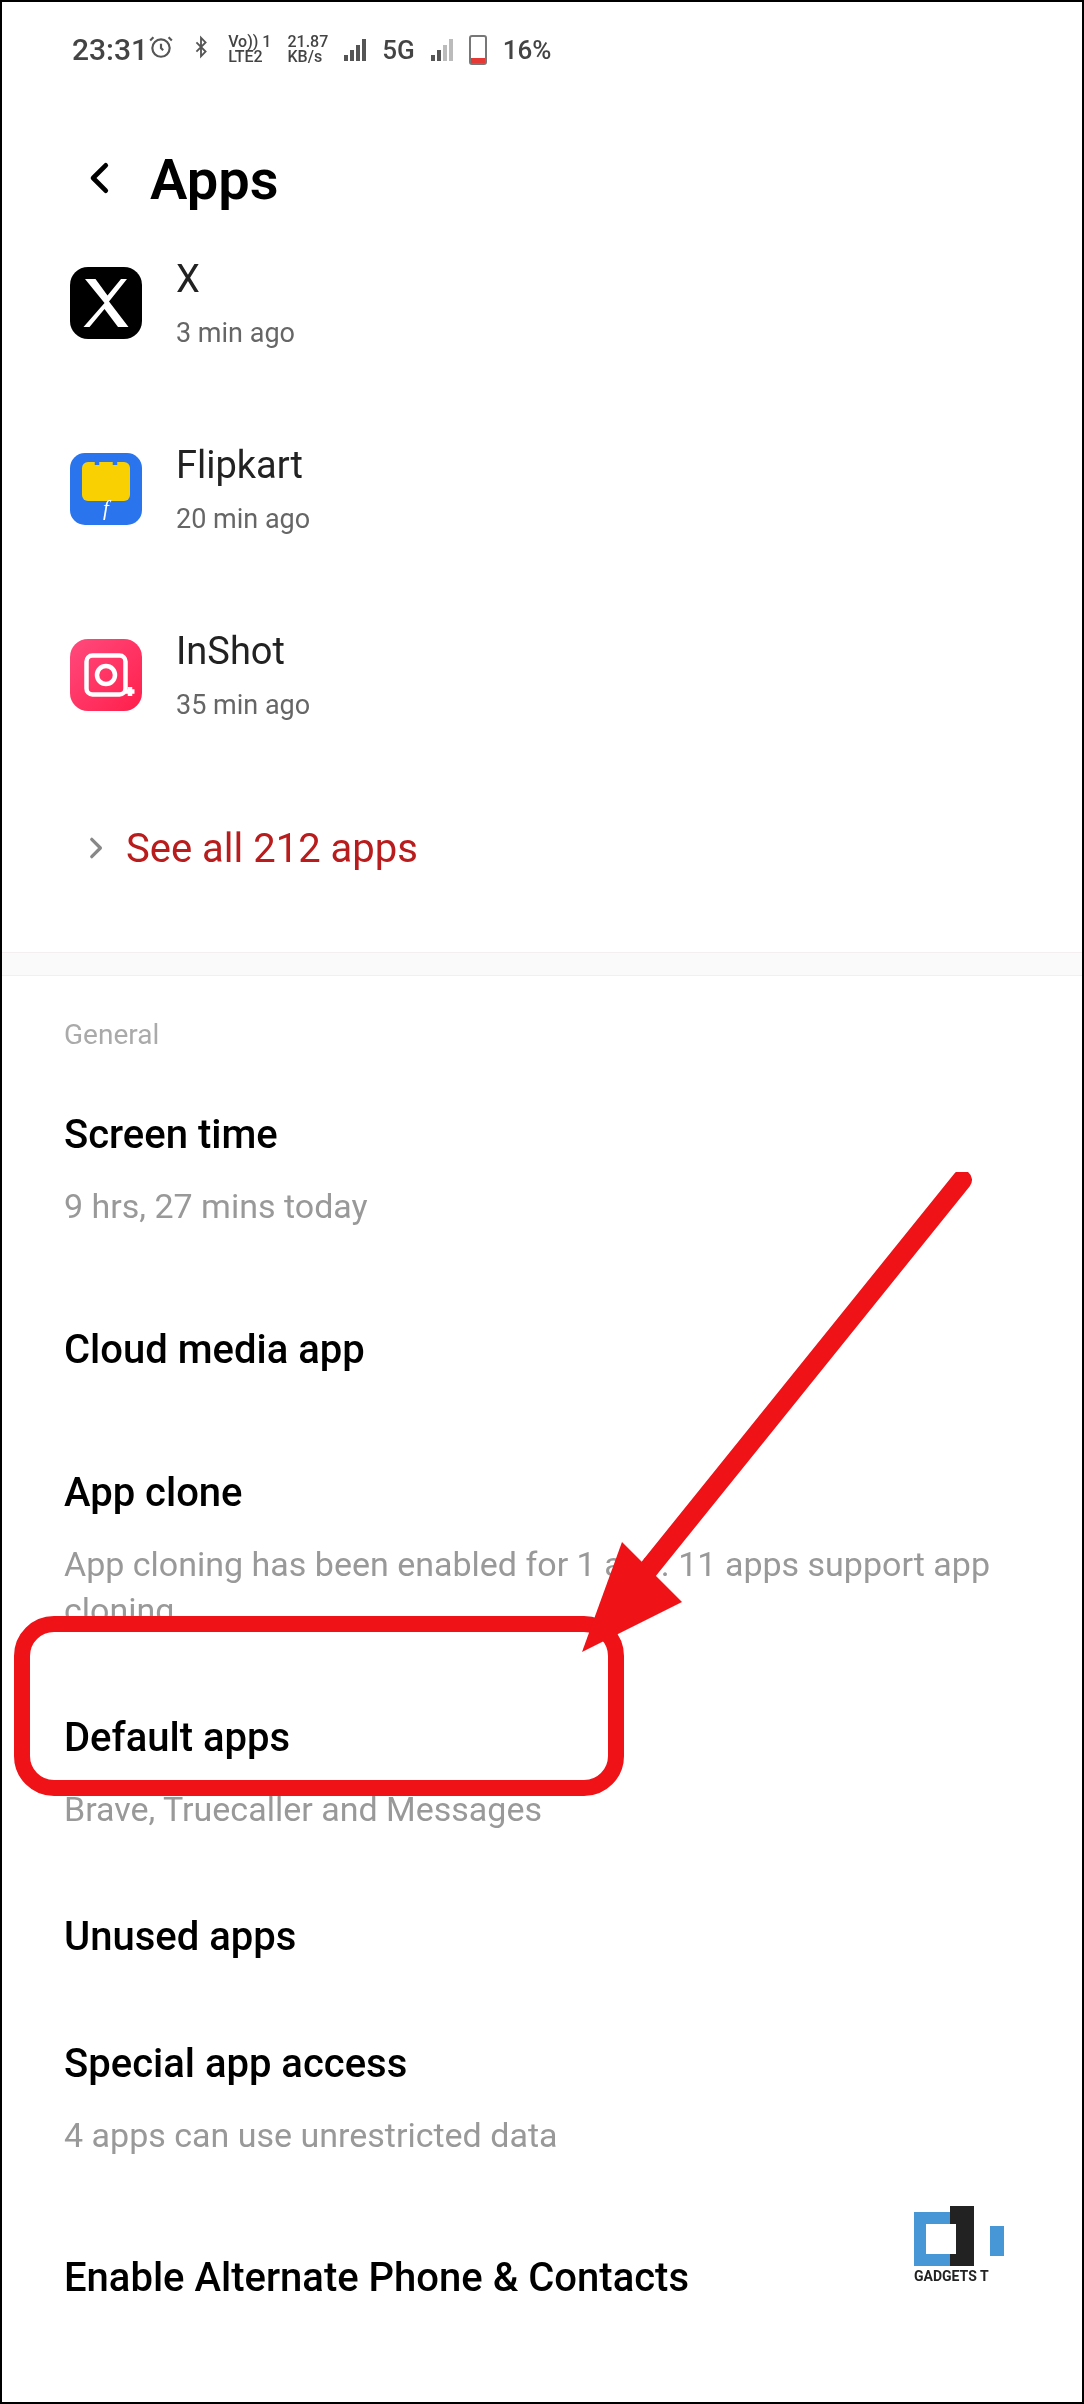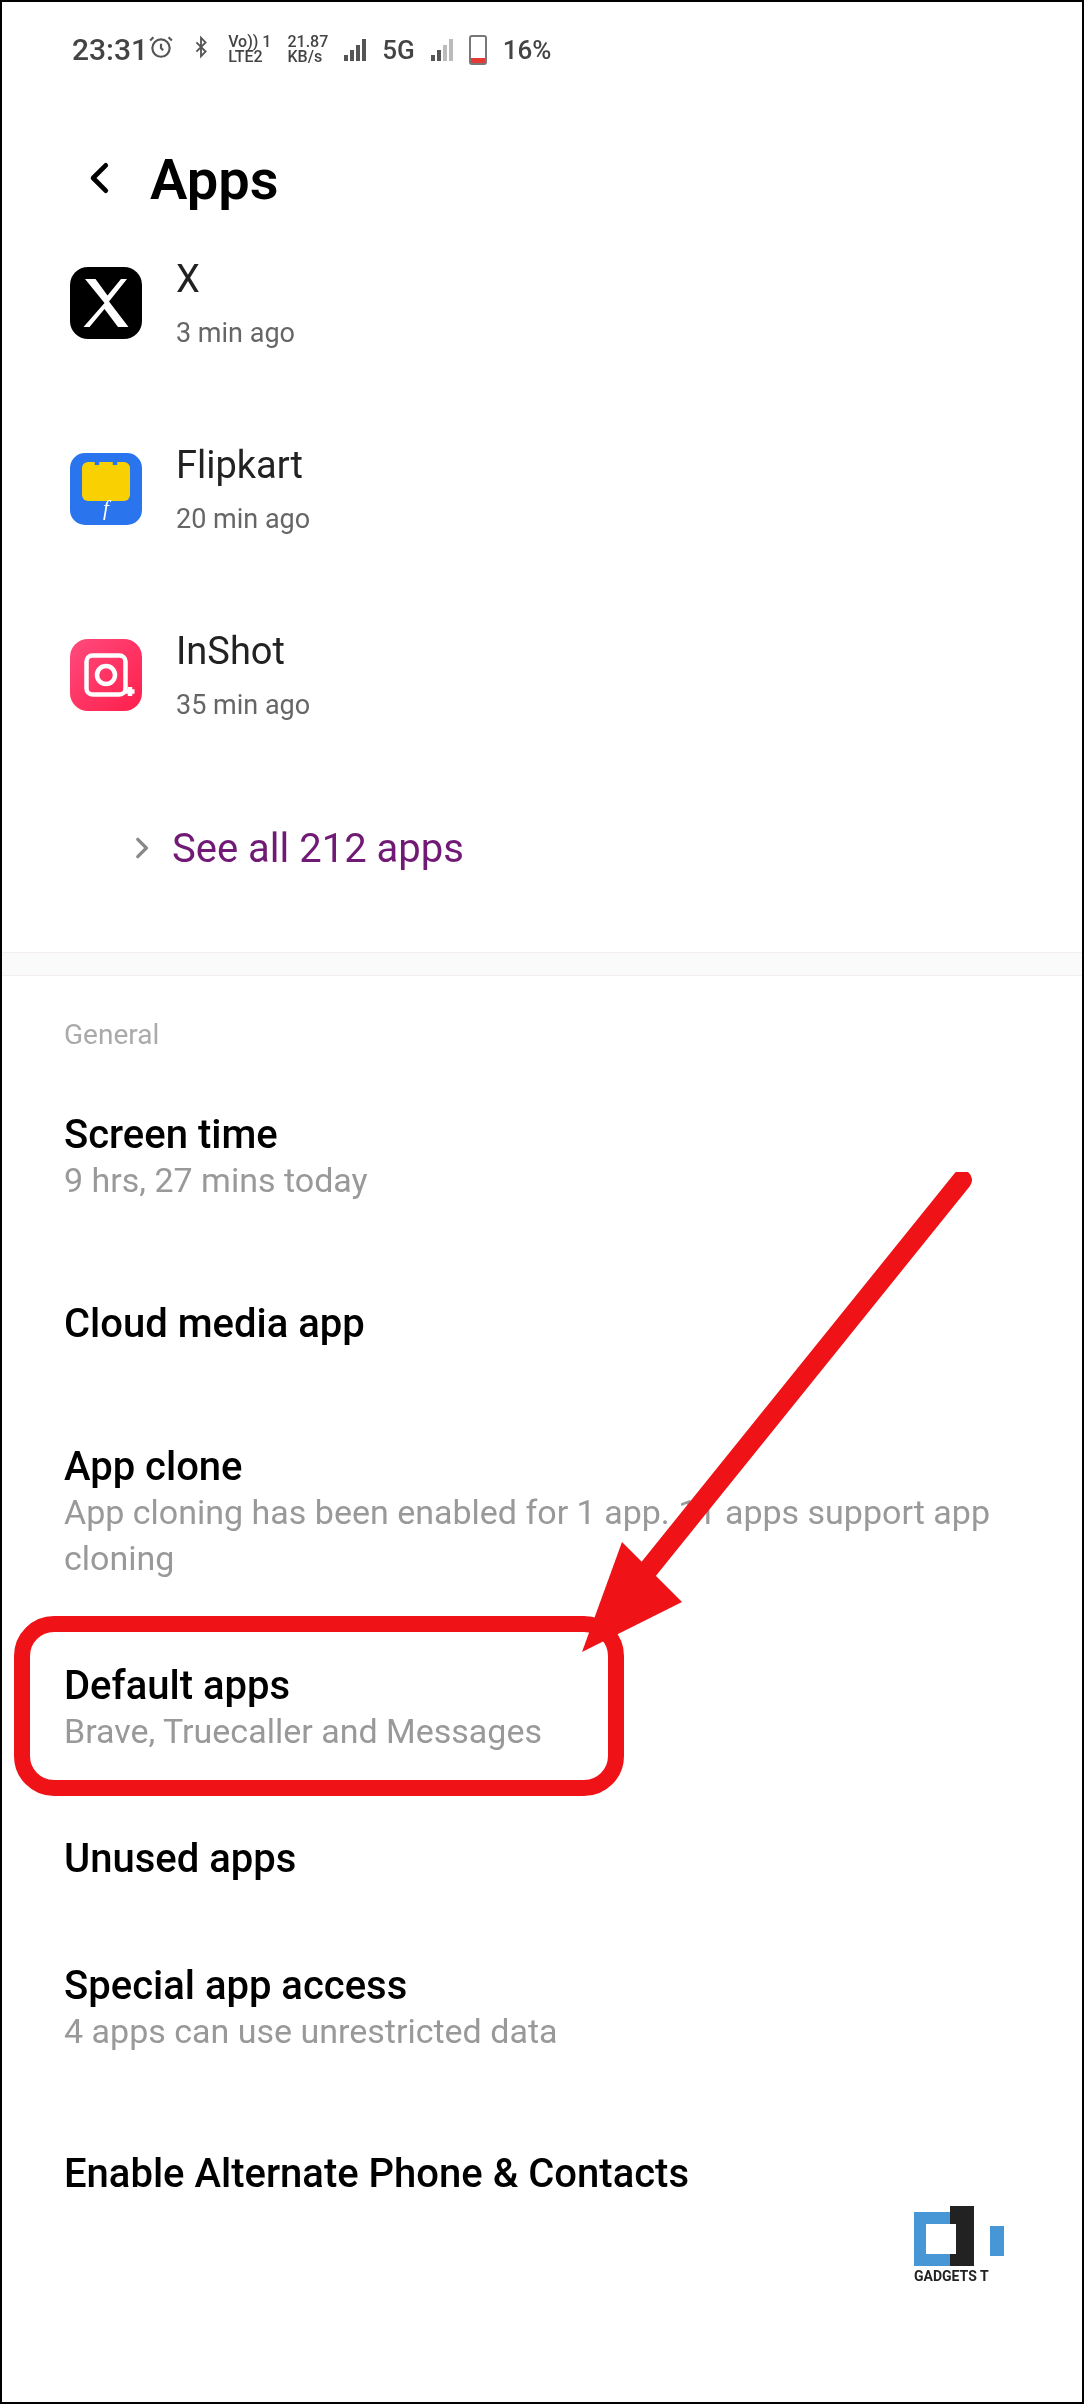--- a/index.html
+++ b/index.html
@@ -67,35 +67,34 @@
     justify-content: center;
   }
   .app-text .name { font-size: 38px; color: #222; }
   .app-text .sub  { font-size: 27px; color: #666; margin-top: 16px; }
   .see-all {
     display: flex;
     align-items: center;
     gap: 18px;
     padding: 50px 68px 50px 80px;
     font-size: 40px;
-    color: #701a75;
-    margin-left: 46px;
+    color: #b91c1c;
   }
   .see-all .chev { color: #888; font-size: 36px; }
   .divider { height: 24px; background: #fafafa; border-top:1px solid #f5eef0; border-bottom:1px solid #f5eef0;}
   .section-label {
     font-size: 28px;
     color: #aaa;
     padding: 42px 62px 20px 62px;
   }
   .setting {
     padding: 40px 62px;
   }
   .setting .title { font-size: 40px; color: #000; font-weight: 500;}
-  .setting .sub   { font-size: 34px; color: #999; margin-top: 0; line-height:1.35;}
+  .setting .sub   { font-size: 34px; color: #999; margin-top: 26px; line-height:1.35;}
   .highlight-box {
     position: absolute;
     border: 16px solid #ef1217;
     border-radius: 40px;
   }
   .arrow-svg {
     position: absolute;
     pointer-events: none;
   }
   .watermark {

